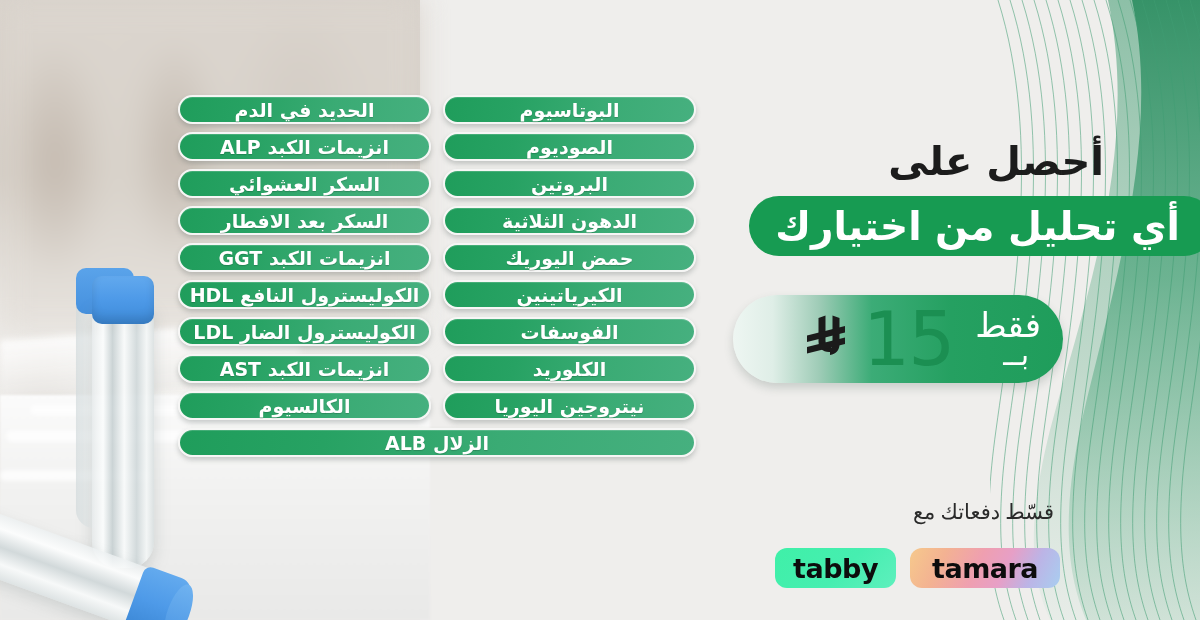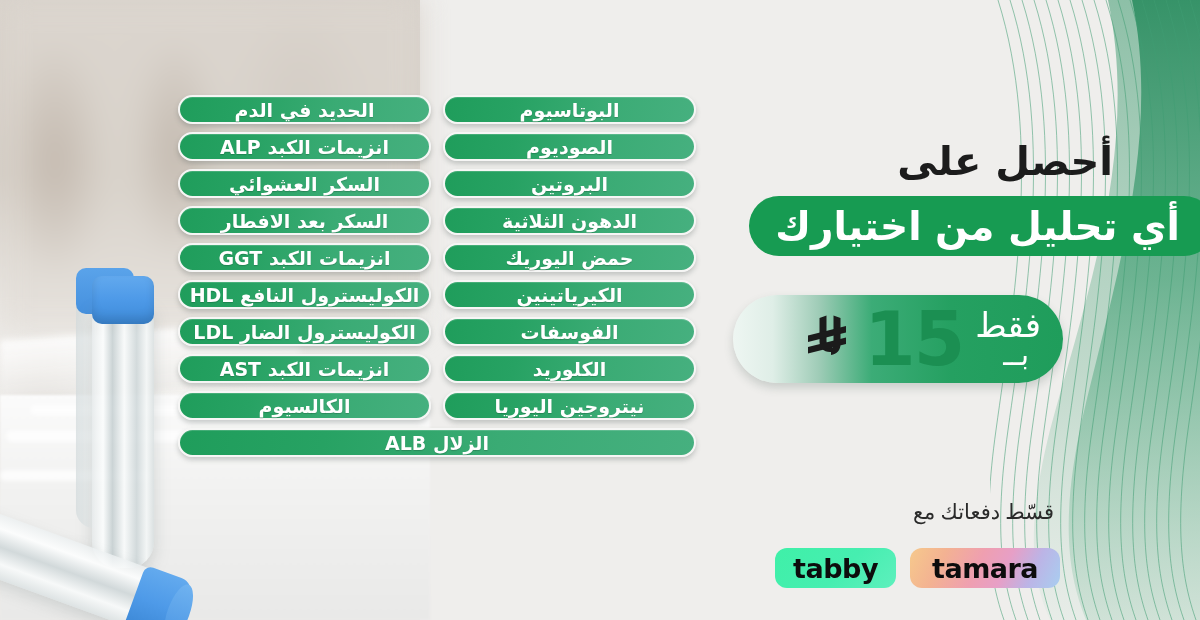--- a/index.html
+++ b/index.html
@@ -143,21 +143,21 @@
     font-size:19px; font-weight:bold;
     letter-spacing:0;
     white-space:nowrap;
     text-shadow:0 1px 1px rgba(0,0,0,.18);
     direction:rtl;
   }
   .pill.wide { flex:1 1 100%; }
 
   
   .headline-1 {
-    position:absolute; right:87px; top:138px;
+    position:absolute; right:96px; top:138px;
     font-size:40px; font-weight:bold; color:#1c1c1c;
     direction:rtl; white-space:nowrap;
   }
   .headline-pill {
     position:absolute; right:-14px; top:196px;
     height:60px; padding:0 34px 0 26px;
     border-radius:32px;
     background:#179b52;
     display:flex; align-items:center; justify-content:center;
     color:#ffffff; font-size:39px; font-weight:bold;
@@ -178,22 +178,22 @@
     color:#ffffff; font-size:32px; font-weight:normal;
     line-height:1.0; text-align:center;
     direction:rtl;
     display:flex; flex-direction:column; align-items:center;
     margin-left:8px;
     justify-content:flex-end;
   }
   .price-label .l1 { font-size:34px; }
   .price-label .l2 { font-size:30px; margin-top:-2px;margin-left:16px; }
   .price-number {
-    color:#1b8f52; font-size:74px; font-weight:bold;
-    line-height:1; margin-right:4px; letter-spacing:-2px;
+    color:#1b8f52; font-size:74px; font-weight:normal;
+    line-height:1; margin-right:14px; letter-spacing:-2px;
   }
   .riyal-symbol {
     margin-right:10px; display:flex; align-items:center;
   }
 
   .pay-note {
     position:absolute; right:146px; top:500px;
     font-size:21px; color:#2a2a2a; direction:rtl; white-space:nowrap;
     letter-spacing:1px;
     font-family:Liberation Serif, serif;

